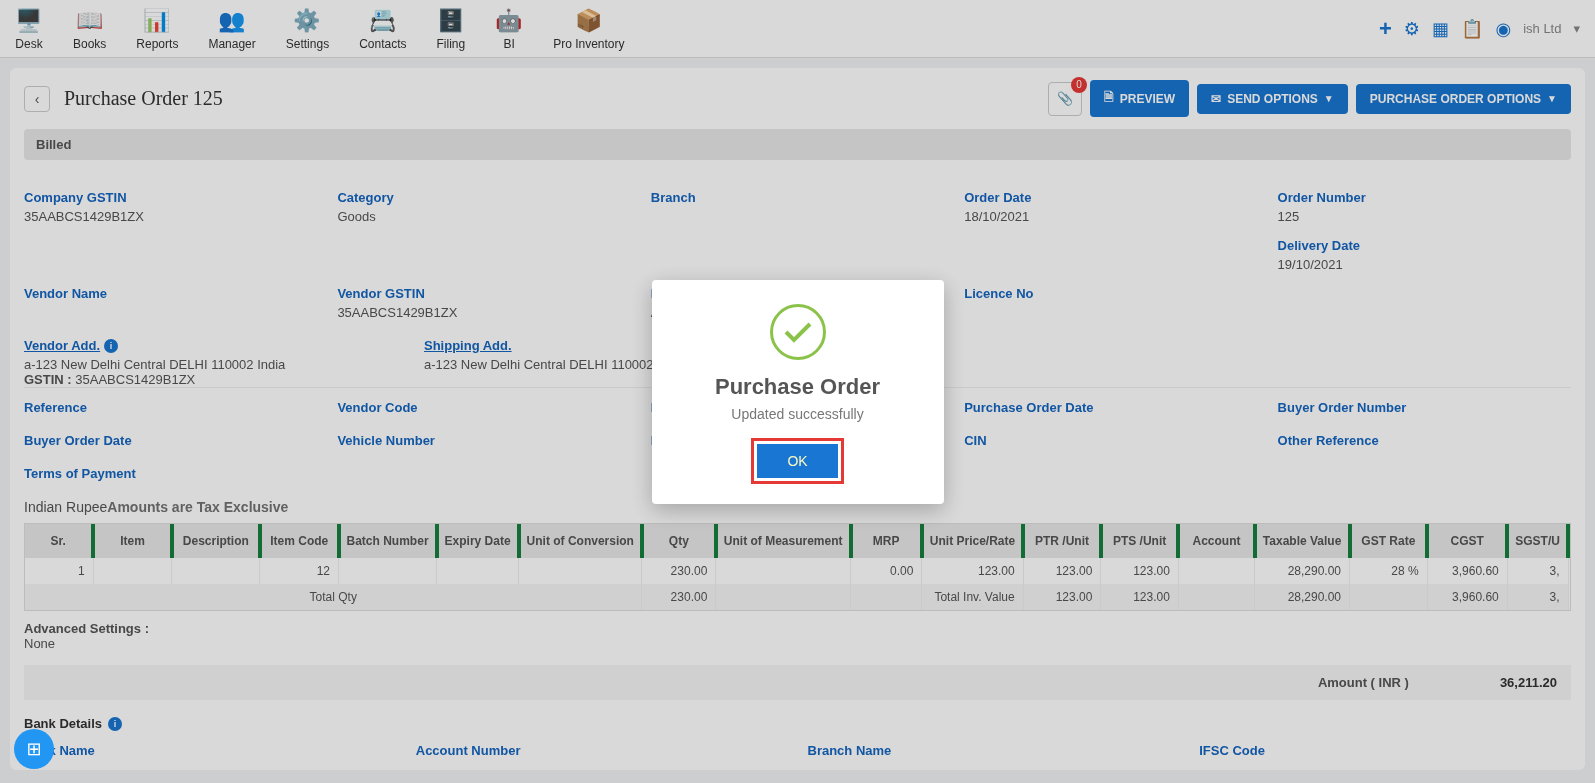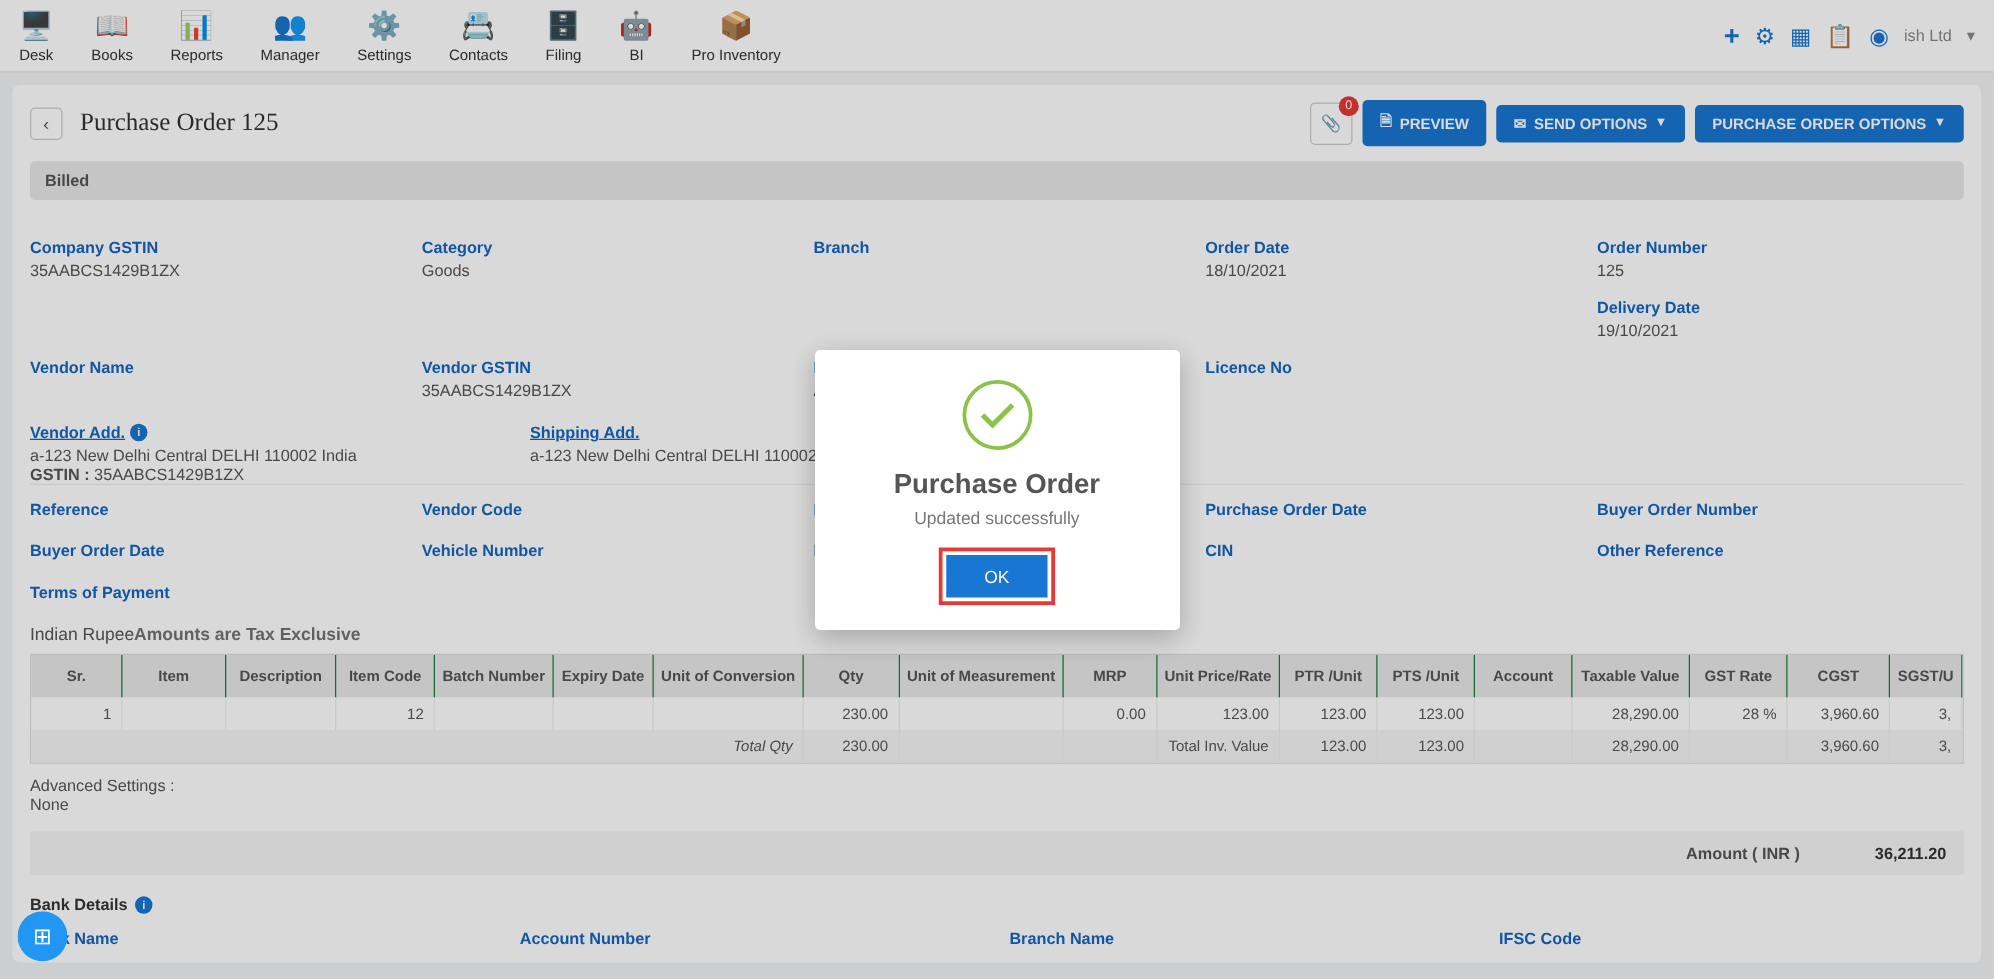--- a/index.html
+++ b/index.html
@@ -38,30 +38,30 @@
 
 .addr-grid { display: grid; grid-template-columns: 380px 1fr; gap: 20px; }
 
 .ref-grid { display: grid; grid-template-columns: repeat(5, 1fr); gap: 14px 20px; margin-bottom: 14px; border-top: 1px solid #eee; padding-top: 12px; }
 
 .currency-row { display: flex; justify-content: flex-start; margin-bottom: 8px; color: #555; font-size: 14px; }
 .tax-note { color: #737373; font-weight: bold; }
 
 .tbl-wrap { overflow-x: hidden; border: 1px solid #ddd; }
 table { width: 100%; border-collapse: collapse; font-size: 12px; }
-th { background: #e8e8e8; padding: 10px 6px; text-align: center; color: #555; font-weight: bold; border-right: 1px solid #15803d; white-space: nowrap; }
+th { background: #e8e8e8; padding: 10px 6px; text-align: center; color: #555; font-weight: bold; border-right: 4px solid #15803d; white-space: nowrap; }
 td { padding: 6px 8px; text-align: right; border-right: 1px solid #eee; color: #555; }
 tr.data-row td { background: #fff; }
 tr.total-row td { background: #f5f5f5; }
-td.left { text-align: right; font-style: italic; }
+td.left { text-align: center; }
 
 .adv { margin-top: 10px; font-size: 13px; color: #555; }
-.adv strong { font-weight: normal; }
-
-.amount-row { display: flex; justify-content: flex-end; margin-top: 14px; gap: 60px; padding-right: 10px; background: #f5f5f5; padding: 10px 14px; }
+.adv strong { font-weight: bold; }
+
+.amount-row { display: flex; justify-content: flex-end; margin-top: 14px; gap: 91px; padding-right: 10px; background: #f5f5f5; padding: 10px 14px; }
 .amount-row .lbl { font-weight: bold; color: #555; }
 .amount-row .val { font-weight: bold; color: #333; }
 
 .bank-head { margin-top: 16px; font-weight: bold; color: #333; display: flex; align-items: center; gap: 6px; }
 .bank-grid { display: grid; grid-template-columns: repeat(4, 1fr); gap: 20px; margin-top: 12px; }
 .bank-label { color: #1565c0; font-weight: bold; }
 
 .overlay { position: fixed; inset: 0; background: rgba(0,0,0,0.15); display: flex; align-items: center; justify-content: center; }
 .modal { background: #fff; width: 292px; padding: 24px 20px 20px; text-align: center; border-radius: 4px; box-shadow: 0 6px 22px rgba(0,0,0,0.25); }
 .check-circle { width: 56px; height: 56px; border: 3px solid #8bc34a; border-radius: 50%; display: flex; align-items: center; justify-content: center; margin: 0 auto 14px; }

